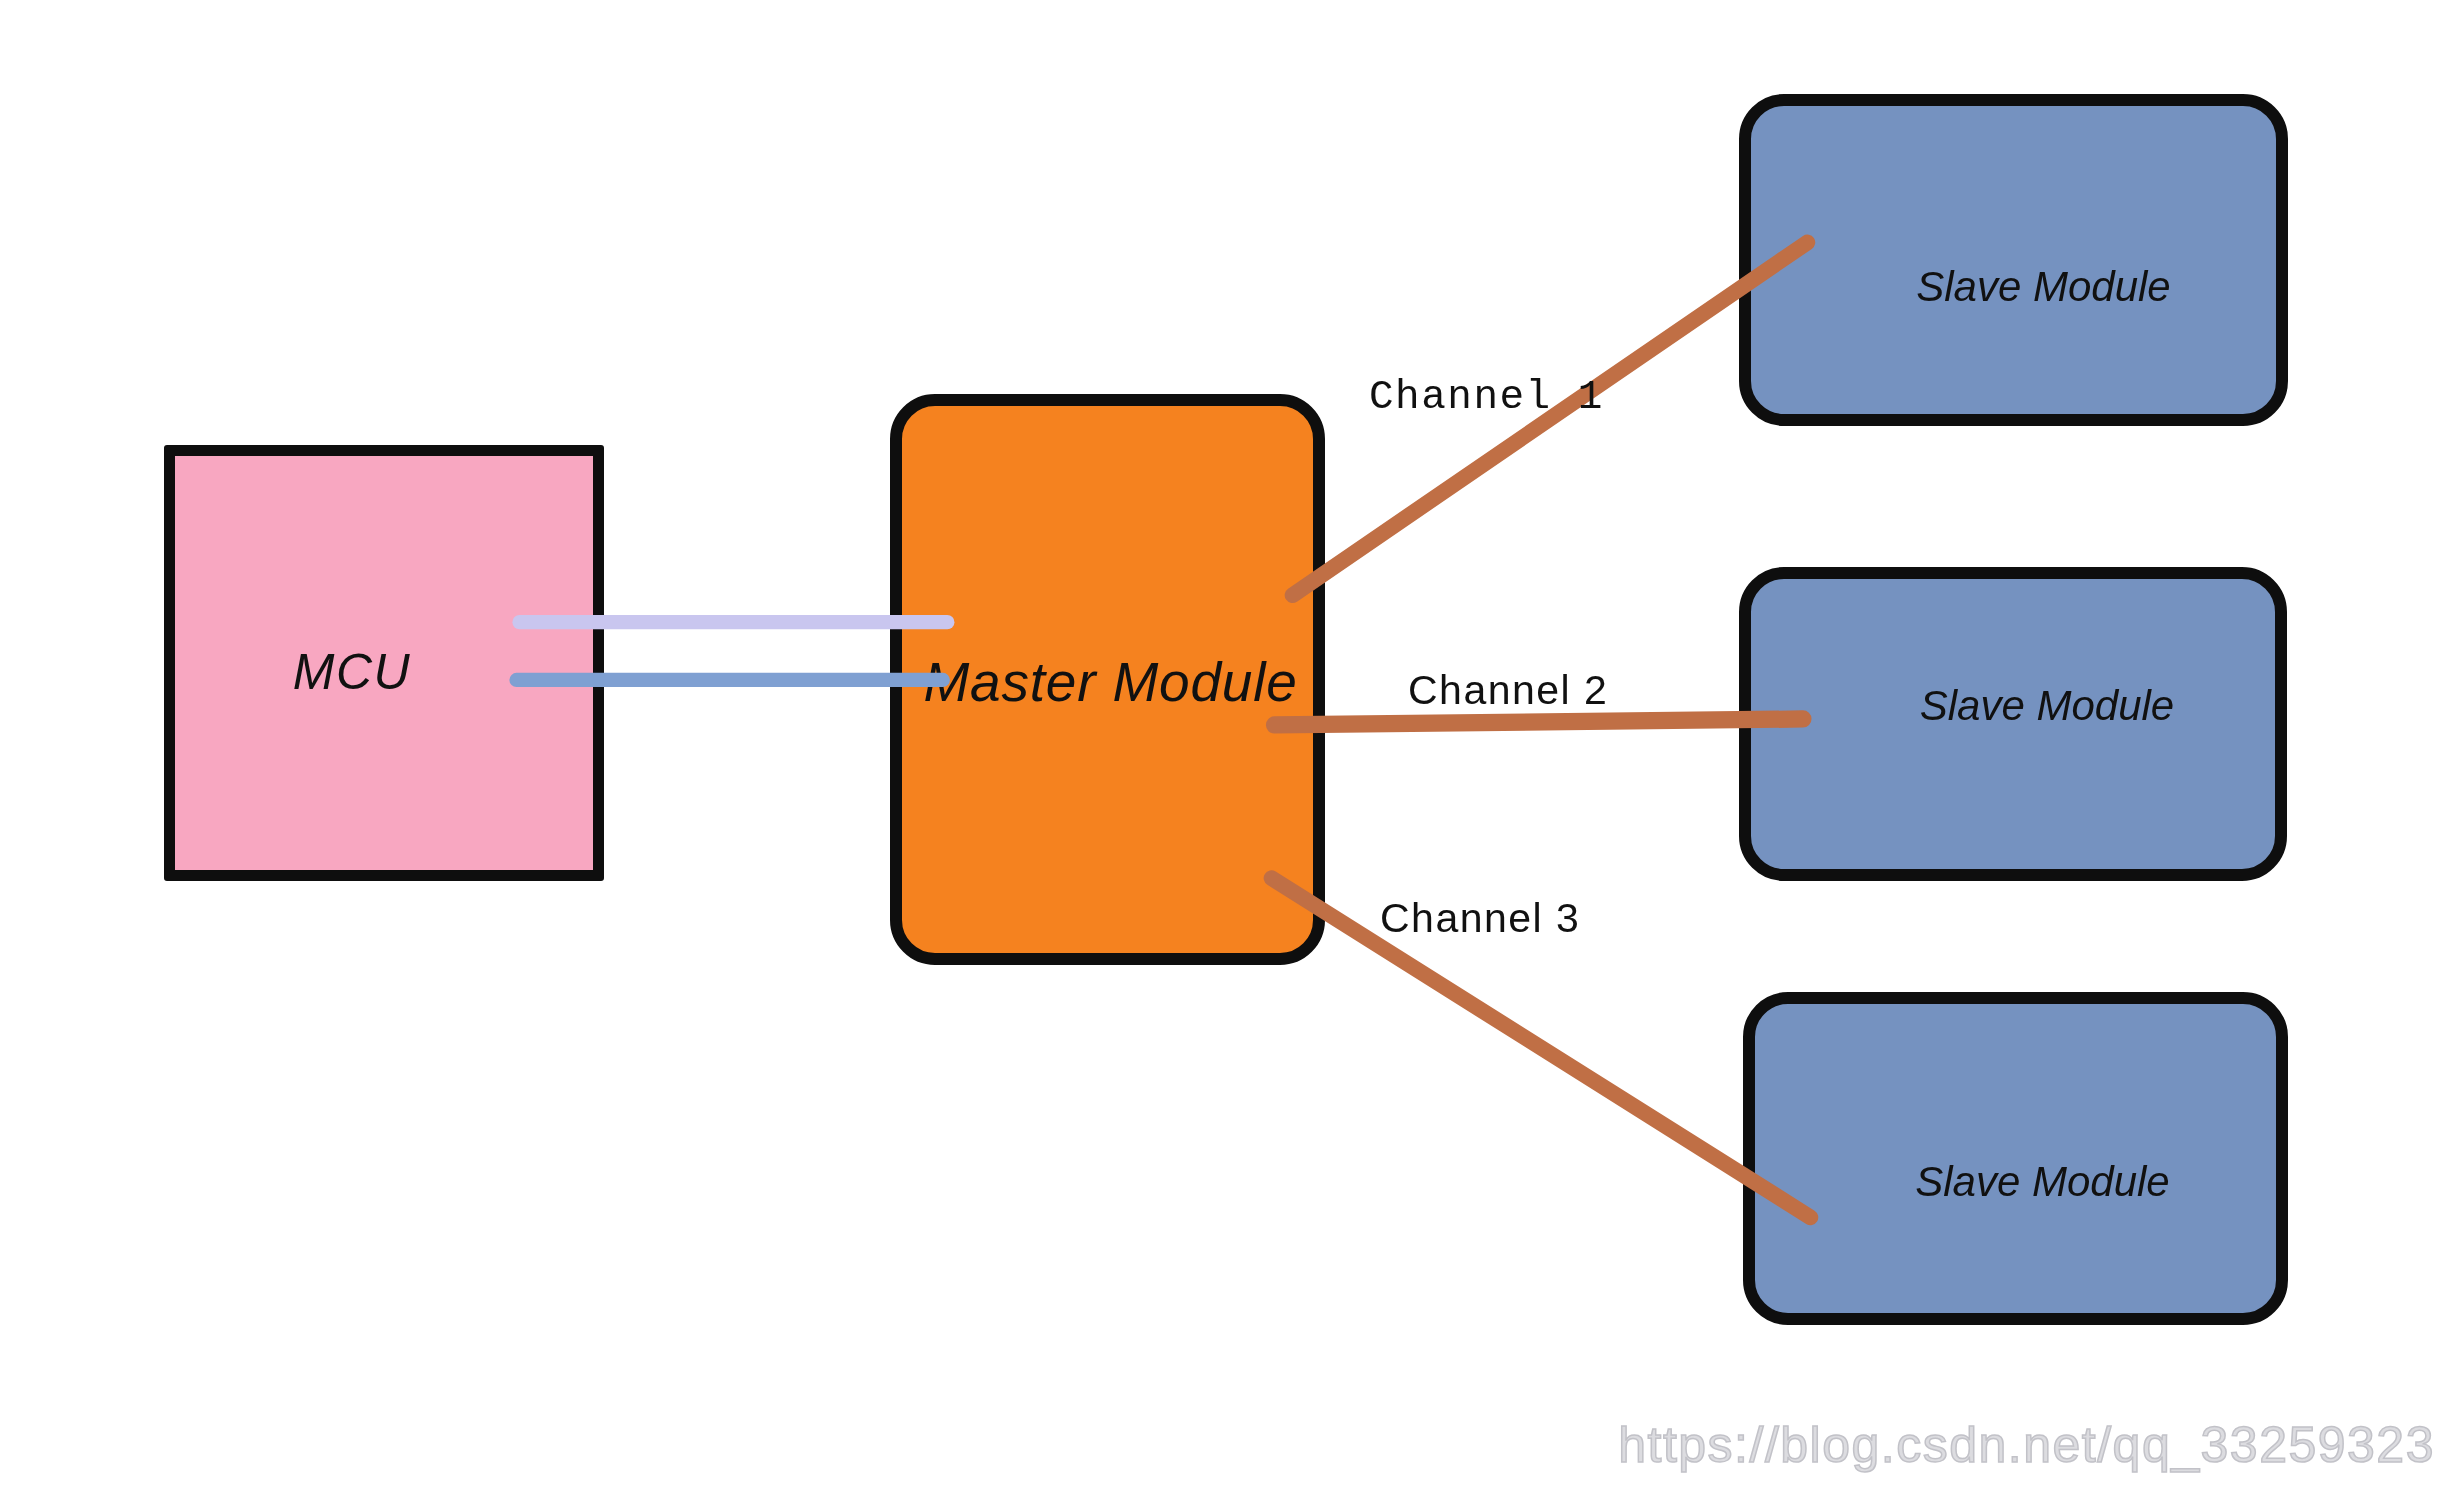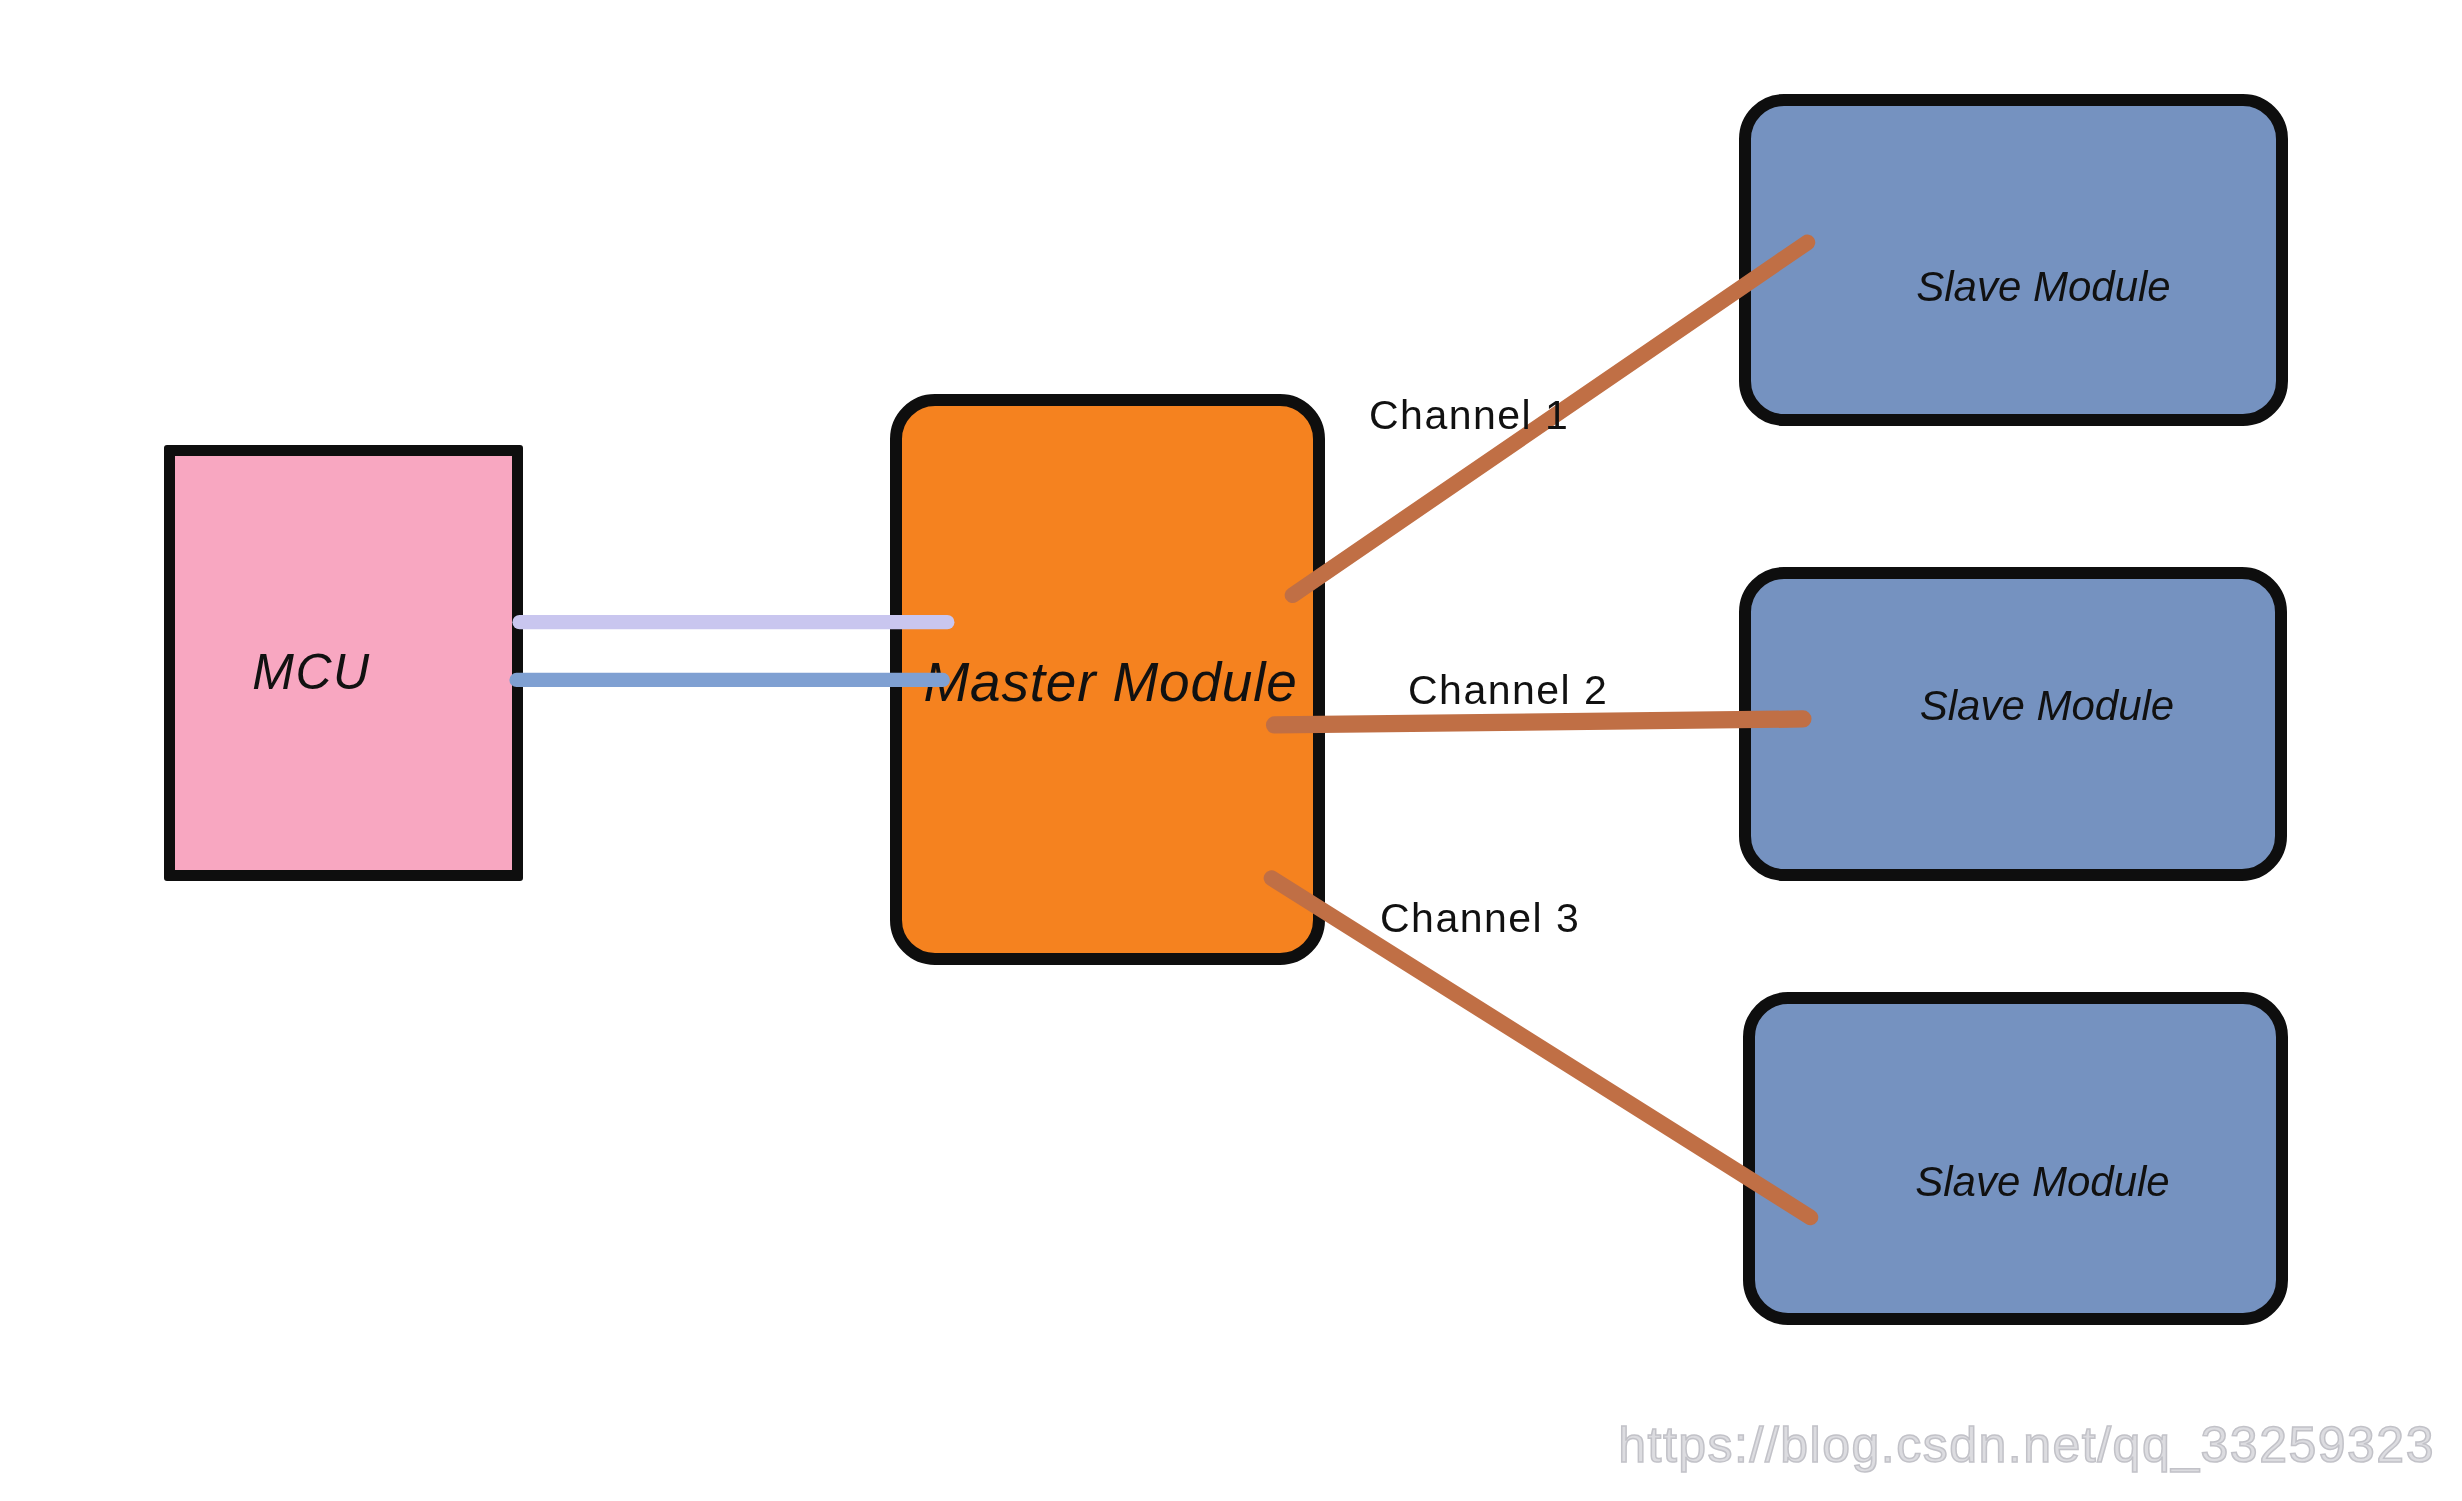--- a/index.html
+++ b/index.html
@@ -23,21 +23,21 @@
     align-items: center;
     justify-content: center;
     color: #111111;
   }
   .node .node-label {
     white-space: nowrap;
     font-style: italic;
   }
   #mcu-node {
     left: 164px; top: 445px;
-    width: 359px; height: 436px;
+    width: 440px; height: 436px;
     border-width: 11.3px;
     border-radius: 3px;
     font-size: 50px;
   }
   #mcu-node .node-label { transform: translate(-32px, 9px); letter-spacing: 1.5px; }
 
   #master-node {
     left: 890px; top: 394px;
     width: 435px; height: 571px;
     border-radius: 45px;
@@ -64,21 +64,21 @@
     pointer-events: none;
   }
 
   .channel-label {
     position: absolute;
     color: #111111;
     font-size: 41px;
     letter-spacing: 1.5px;
     white-space: nowrap;
   }
-  #channel-1-label { left: 1369px; top: 392px; }
+  #channel-1-label { left: 1369px; top: 374px; font-family: Liberation Mono, monospace; }
   #channel-2-label { left: 1372px; top: 667px; margin-left: 36px; }
   #channel-3-label { left: 1380px; top: 895px; text-align: center; }
 
   #watermark {
     position: absolute;
     right: 27px;
     bottom: 27px;
     font-size: 50px;
     letter-spacing: 1.5px;
     color: #dcdce0;

